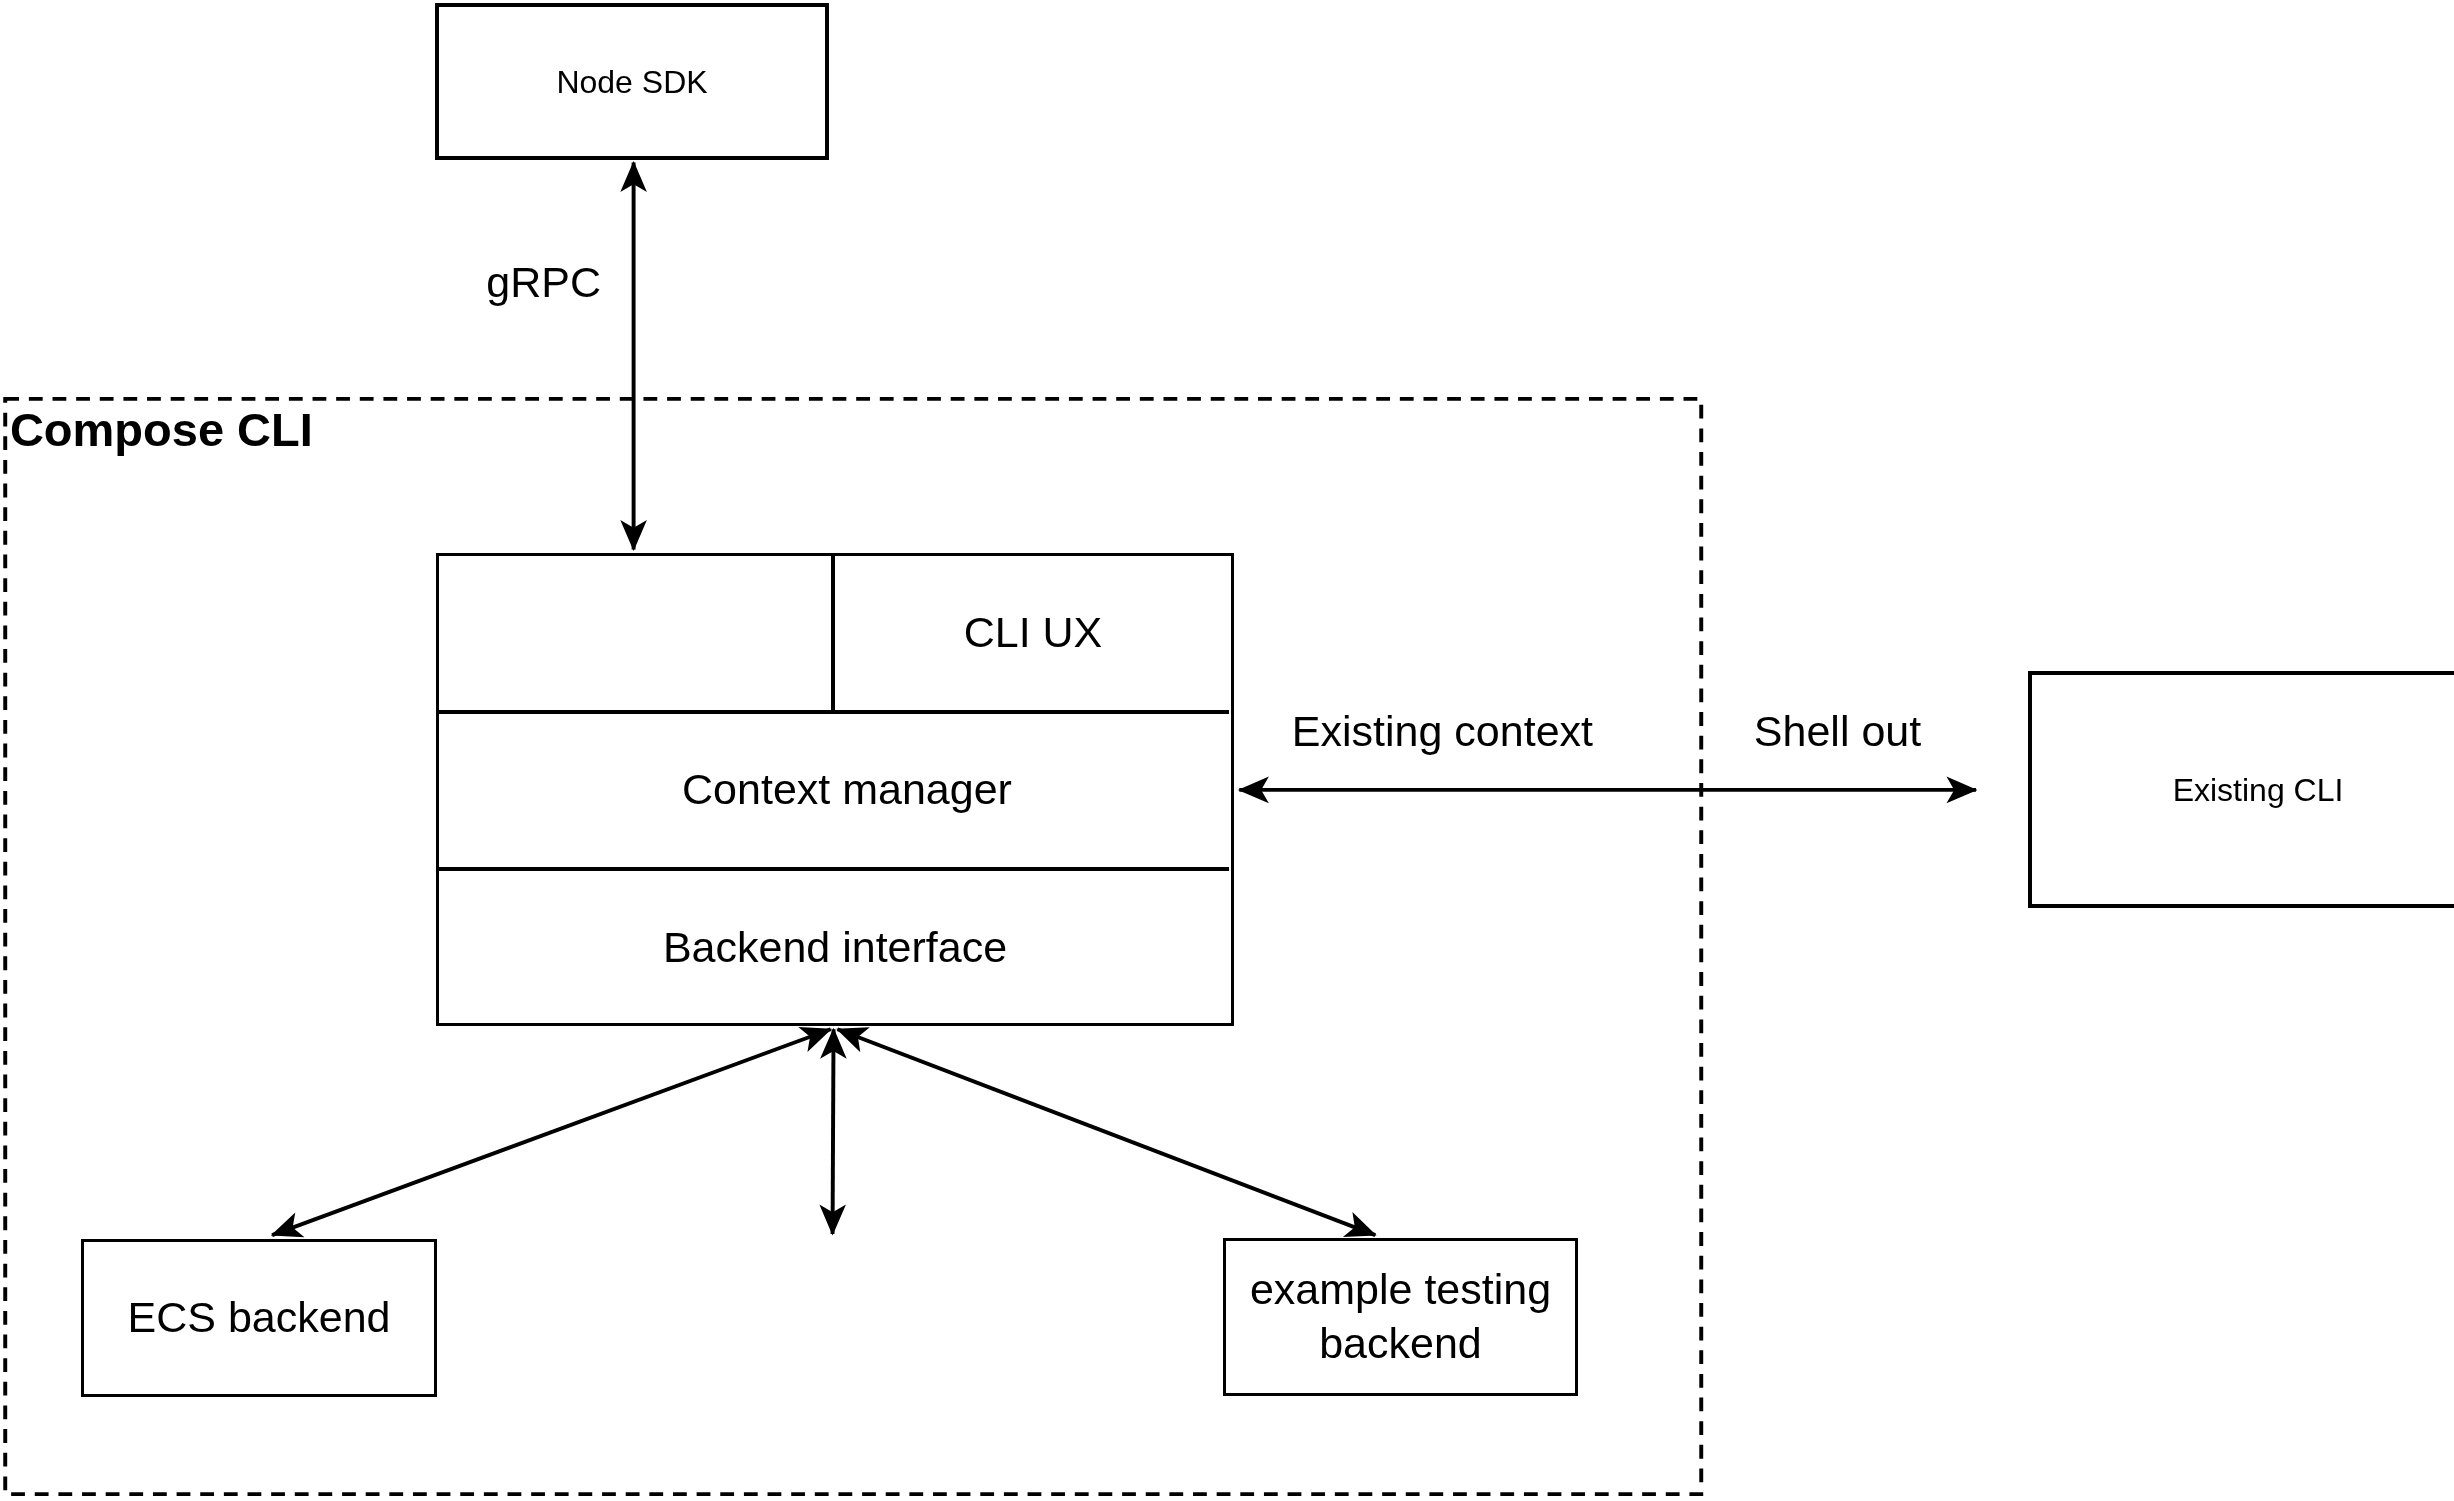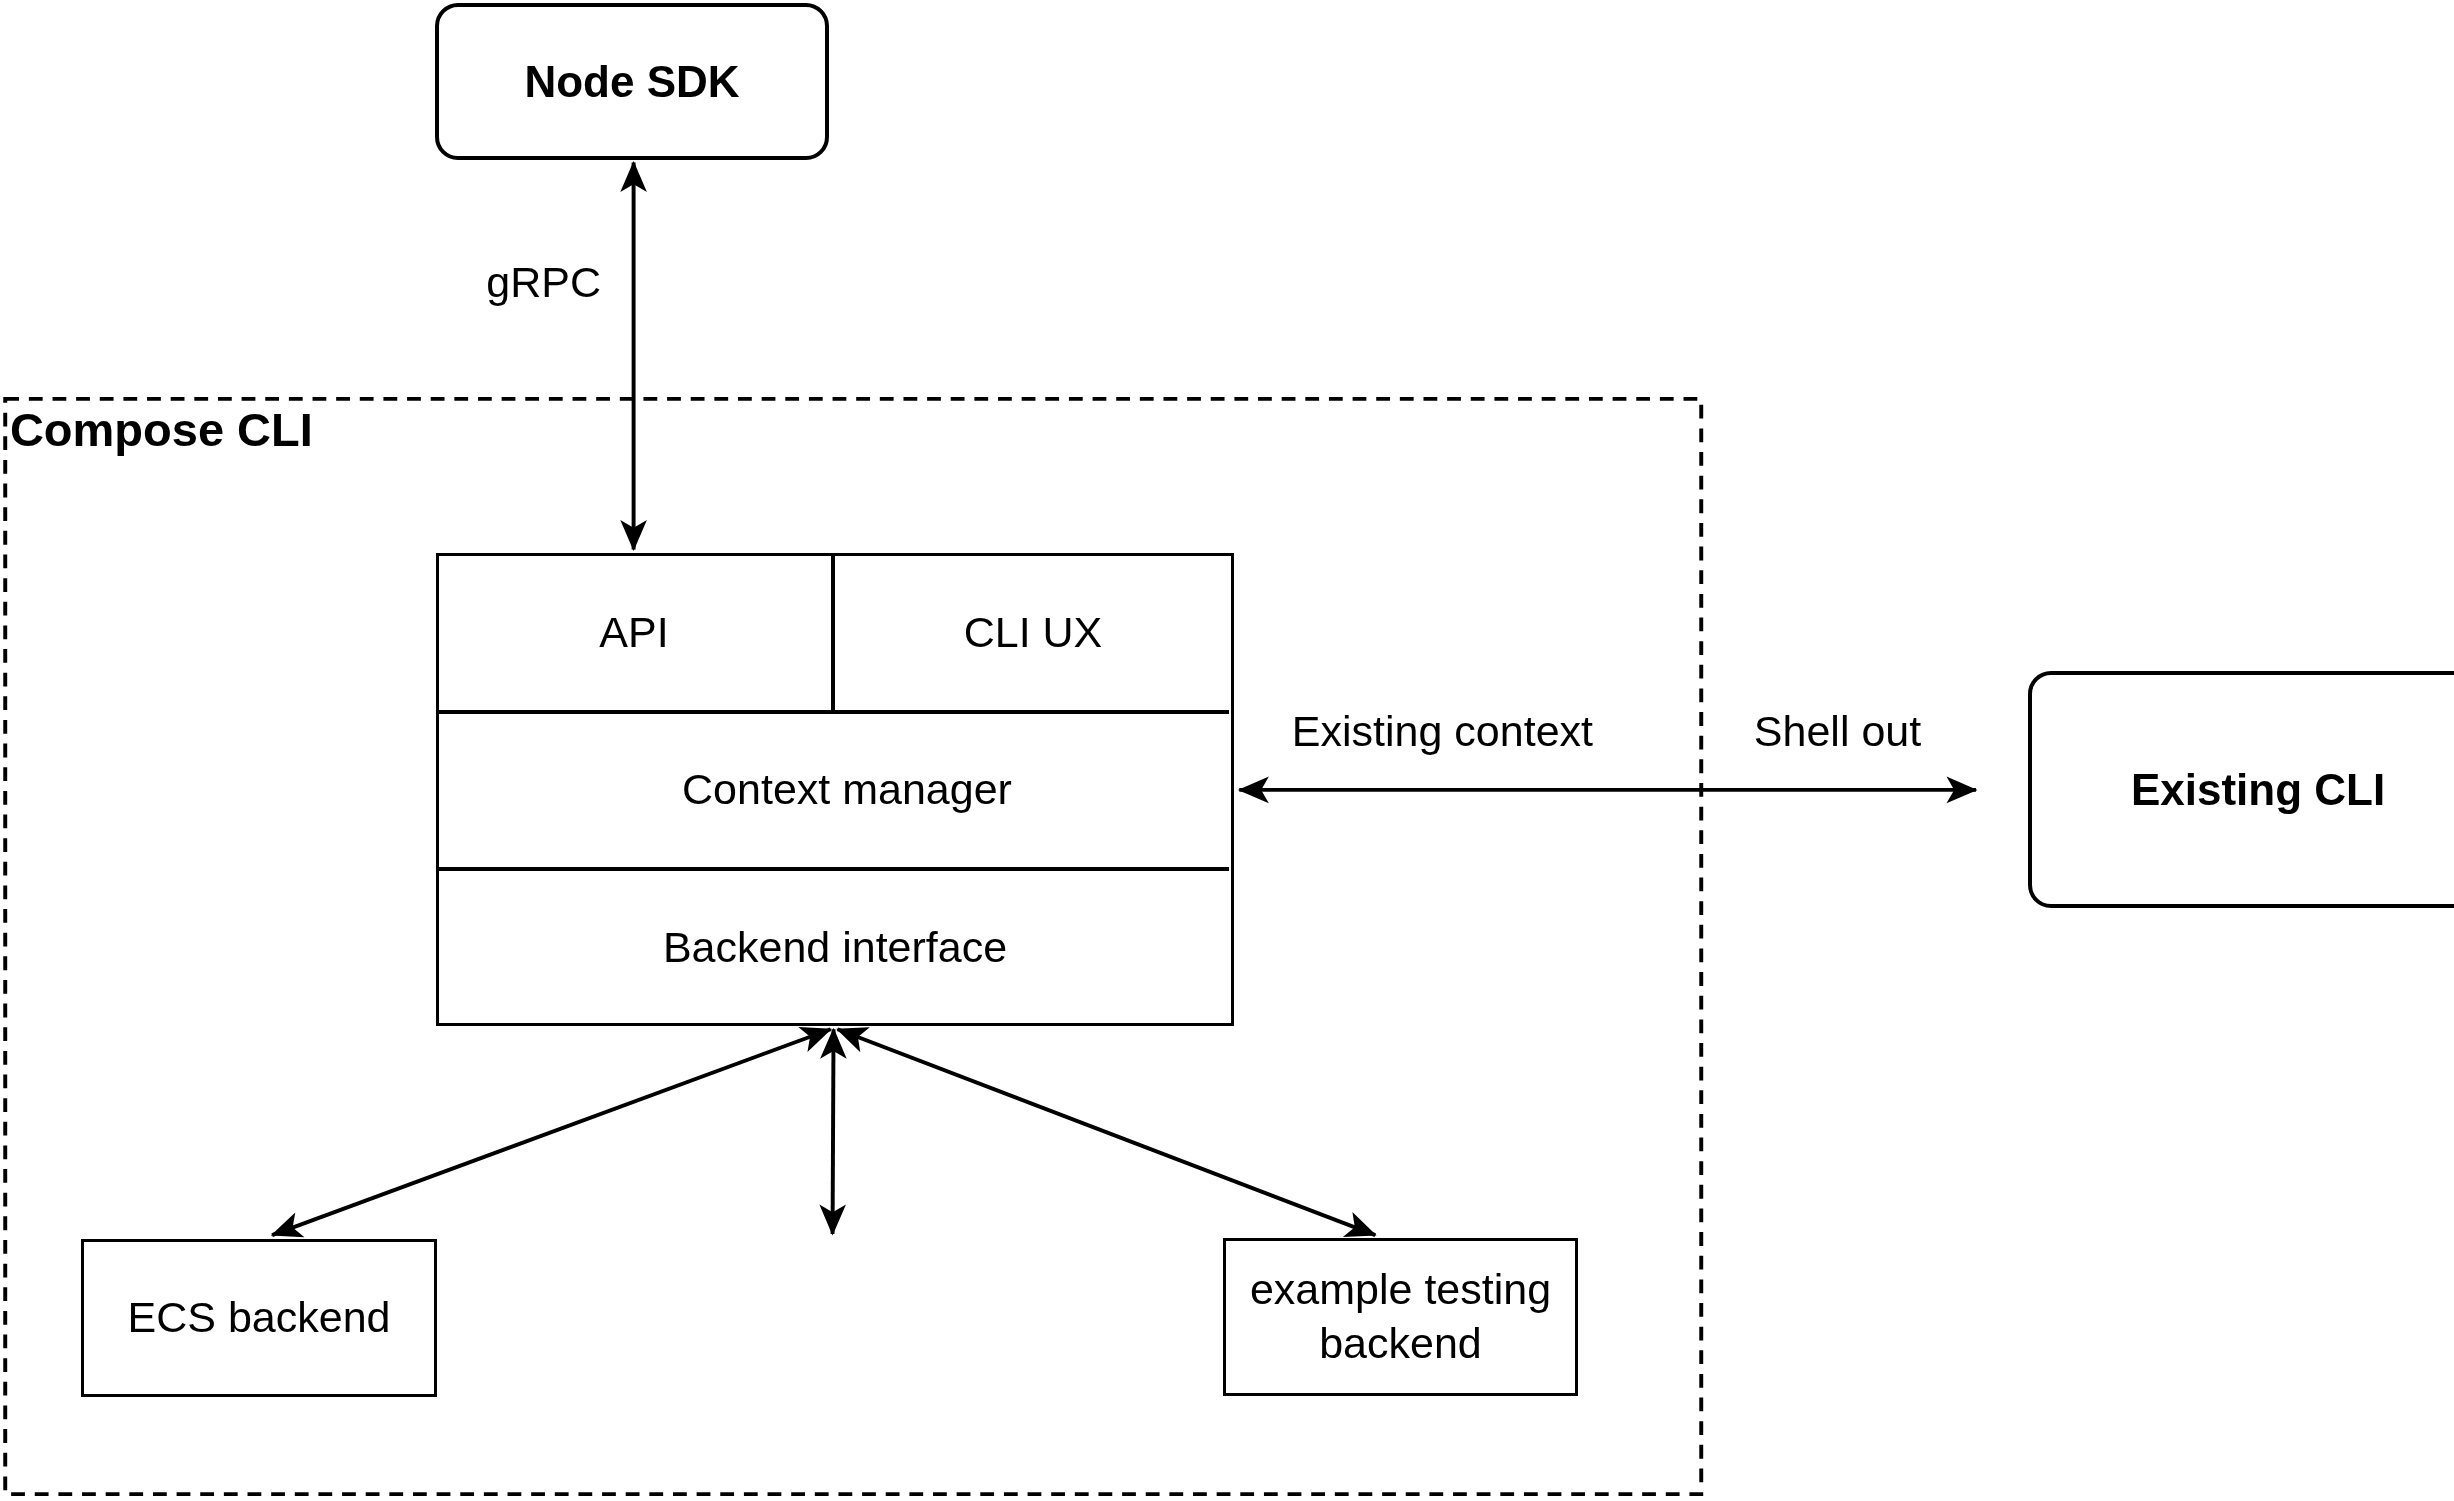--- a/index.html
+++ b/index.html
@@ -31,23 +31,22 @@
     display: flex;
     align-items: center;
     justify-content: center;
     text-align: center;
     font-size: 43px;
     line-height: 1.25;
     white-space: pre-line;
   }
   .node.thick {
     border-width: 4.9px;
-    font-weight: bold;
-    font-size: 44px;
-    border-radius: 23px;
+    font-weight: normal;
+    font-size: 32px;
   }
   .cell-label {
     position: absolute;
     display: flex;
     align-items: center;
     justify-content: center;
     text-align: center;
     font-size: 43px;
     background: transparent;
   }
@@ -110,23 +109,20 @@
   </div>
 
   <div class="edge-label" style="left:374px; top:258px; width:227px; text-align:right;">gRPC</div>
 
   <div class="compound">
     <div class="divider" style="left:392px; top:0; width:3.9px; height:154px;"></div>
     <div class="divider" style="left:0; top:154px; width:790px; height:3.9px;"></div>
     <div class="divider" style="left:0; top:311px; width:790px; height:3.9px;"></div>
   </div>
 
-  <div class="cell-label" style="left:436px; top:553px; width:396px; height:158px;">
-    <span>API</span>
-  </div>
 
   <div class="cell-label" style="left:832px; top:553px; width:402px; height:158px;">
     <span>CLI UX</span>
   </div>
 
   <div class="cell-label" style="left:436px; top:710px; width:798px; height:158px;margin-left:12px;">
     <span>Context manager</span>
   </div>
 
   <div class="cell-label" style="left:436px; top:868px; width:798px; height:158px;">

